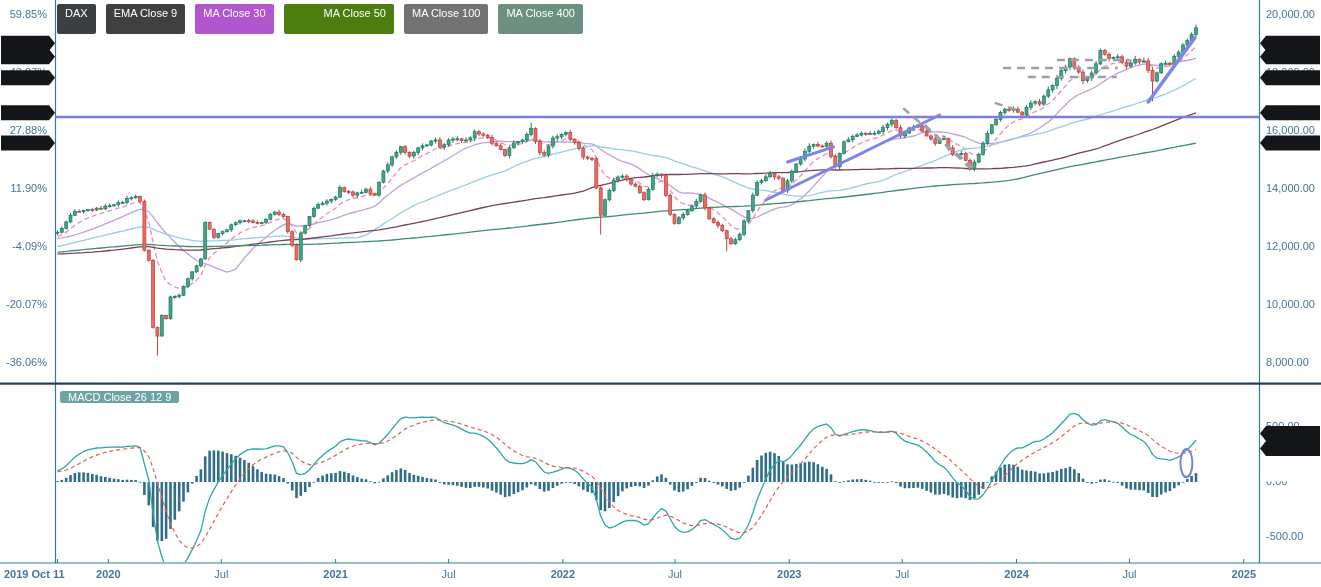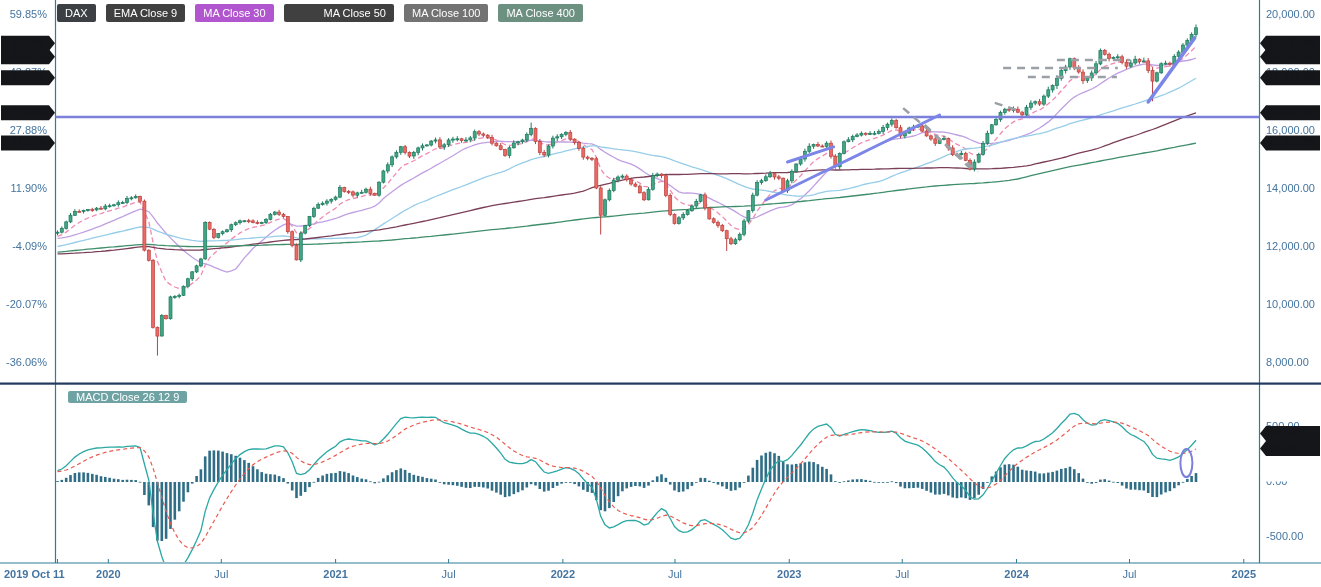--- a/index.html
+++ b/index.html
@@ -1,22 +1,22 @@
 <!DOCTYPE html>
 <html><head>
 <meta charset="utf-8">
 <style>
   html,body{margin:0;padding:0;background:#fff;}
   #app{position:relative;width:1321px;height:587px;background:#fff;overflow:hidden;
        font-family:"Liberation Sans",sans-serif;}
   #chart{position:absolute;left:0;top:0;}
   #legend{position:absolute;left:57px;top:4px;display:flex;gap:10px;}
-  .badge{height:18px;line-height:18px;padding:0 8px;border-radius:2px;color:#fff;
+  .badge{height:30px;line-height:18px;padding:0 8px;border-radius:2px;color:#fff;
          font-size:11px;white-space:nowrap;}
-  #macd-badge{position:absolute;left:68px;top:387px;}
+  #macd-badge{position:absolute;left:60px;top:387px;}
 </style>
 </head>
 <body>
 
 <div id="app">
   <svg id="chart" width="1321" height="587">
       <defs>
         <clipPath id="clip-price">
           <rect x="56" y="0" width="1203" height="382.5"></rect>
         </clipPath>
@@ -946,20 +946,20 @@
         <line x1="1003.1" y1="68.1" x2="1117.8" y2="68.1" stroke="#9aa0a6" stroke-width="2.5" stroke-dasharray="8 6"></line>
         <line x1="1027.8" y1="77.1" x2="1116.9" y2="77.1" stroke="#9aa0a6" stroke-width="2.5" stroke-dasharray="8 6"></line>
         <line x1="1056.9" y1="59.9" x2="1129.9" y2="59.9" stroke="#9aa0a6" stroke-width="2.5" stroke-dasharray="8 6"></line>
         <ellipse cx="1186.4" cy="463.1" rx="6" ry="14" fill="none" stroke="#7b80da" stroke-width="2"></ellipse>
       </g>
     </svg>
   <div id="legend">
       <span class="badge" style="background: rgb(60, 64, 68);">DAX</span>
       <span class="badge" style="background: #404040;">EMA Close 9</span>
       <span class="badge" style="background: rgb(177, 86, 207);">MA Close 30</span>
-      <span class="badge" style="background: #404040; padding-left: 40px;">MA Close 50</span>
+      <span class="badge" style="background: #4d7c0f; padding-left: 40px;">MA Close 50</span>
       <span class="badge" style="background: #737373;">MA Close 100</span>
       <span class="badge" style="background: rgb(109, 145, 129);">MA Close 400</span>
     </div>
   <div id="macd-badge">
     <span class="badge" style="background: rgb(111, 163, 163);">MACD Close 26 12 9</span>
   </div>
 </div>
 
 </body></html>

